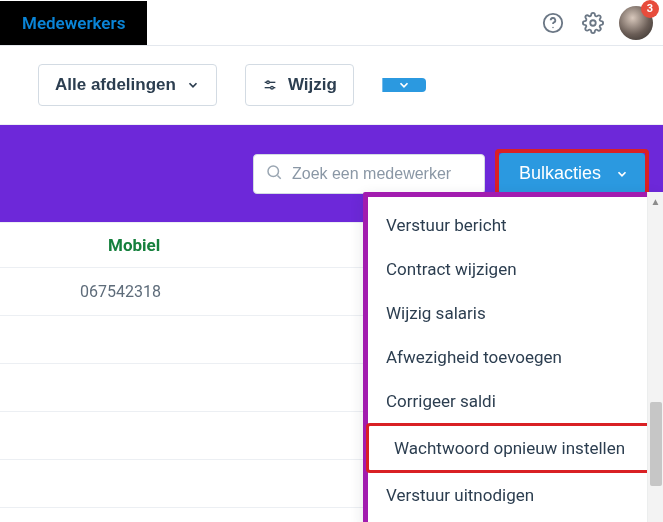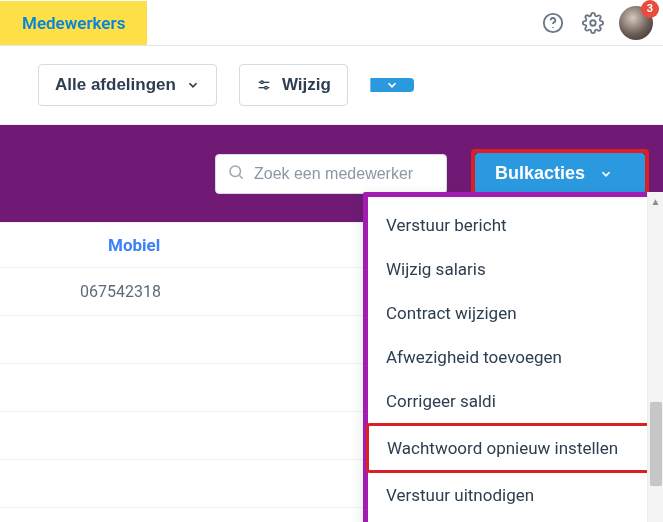--- a/index.html
+++ b/index.html
@@ -21,21 +21,21 @@
     border-bottom: 1px solid #e4e8ee;
   }
   .tab {
     padding: 12px 22px;
     font-weight: 600;
     font-size: 17px;
     cursor: pointer;
     color: #2c3e50;
   }
   .tab.active {
-    background: #fde047;
+    background: #000000;
     color: #0a84d6;
   }
   .top-spacer { flex: 1; }
   .top-icon {
     width: 32px; height: 32px;
     display: flex; align-items: center; justify-content: center;
     color: #6b7785;
     cursor: pointer;
     margin: 0 4px;
   }
@@ -57,21 +57,21 @@
     font-weight: 700;
     border-radius: 9px;
     display: flex; align-items: center; justify-content: center;
     padding: 0 4px;
   }
   
   .toolbar {
     display: flex;
     align-items: center;
     padding: 18px 13px 18px 38px;
-    gap: 22px;
+    gap: 28px;
   }
   .btn {
     display: inline-flex;
     align-items: center;
     gap: 10px;
     border: 1px solid #d3dbe3;
     background: #fff;
     border-radius: 4px;
     padding: 10px 16px;
     font-size: 17px;
@@ -106,28 +106,28 @@
     border: none;
     border-left: 1px solid rgba(255,255,255,0.35);
     border-radius: 0 4px 4px 0;
     display: flex;
     align-items: center;
     justify-content: center;
     cursor: pointer;
   }
   
   .content-bg {
-    background: #701a75;
+    background: #6d28d9;
     border-top: 1px solid #eceff3;
     border-bottom: 1px solid #eceff3;
     padding: 24px 14px 24px 0;
     display: flex;
     align-items: center;
     justify-content: flex-end;
-    gap: 24px;
+    gap: 10px;
   }
   .search-wrap {
     position: relative;
     width: 232px;
   }
   .search-icon {
     position: absolute;
     left: 12px; top: 50%; transform: translateY(-50%);
     color: #9aa6b2;
   }
@@ -139,43 +139,44 @@
     font-size: 16px;
     color: #2c3e50;
     background: #fff;
   }
   .search-input::placeholder { color: #8a97a5; }
   .bulk-btn {
     background: #2b99e0;
     color: #fff;
     border: none;
     border-radius: 4px;
-    padding: 10px 32px 10px 20px;
+    padding: 10px 16px 10px 20px;
     font-size: 18px;
-    font-weight: 700;
+    font-weight: 400;
     display: inline-flex;
     align-items: center;
     gap: 14px;
     cursor: pointer;
   }
   .highlight-red {
     border: 4px solid #d92024;
     border-radius: 4px;
+    padding-left: 7px;
   }
   .bulk-highlight { padding: 0; display: inline-flex; }
   
   .table-header {
     display: flex;
     border-bottom: 1px solid #eceff3;
   }
   .th {
     padding: 12px 0;
     font-weight: 700;
     font-size: 17px;
-    color: #3b82f6;
+    color: #15803d;
   }
   .col-mobiel { padding-left: 108px; }
   .table-body .tr {
     border-bottom: 1px solid #eceff3;
     height: 48px;
     display: flex;
     align-items: center;
   }
   .td { padding: 0 16px; font-size: 16px; color: #5e6c7a; }
   .td-mobiel { padding-left: 80px; }
@@ -315,22 +316,22 @@
   <div class="tr">
       <div class="td td-mobiel"></div>
     </div>
   <div class="tr">
       <div class="td td-mobiel"></div>
     </div>
 </div>
 
 <div class="dropdown">
   <div class="dropdown-item">Verstuur bericht</div>
+  <div class="dropdown-item">Contract wijzigen</div>
   <div class="dropdown-item">Wijzig salaris</div>
-  <div class="dropdown-item">Contract wijzigen</div>
   <div class="dropdown-item">Afwezigheid toevoegen</div>
   <div class="dropdown-item">Corrigeer saldi</div>
   <span class="highlight-red">
     <div class="dropdown-item">Wachtwoord opnieuw instellen</div>
   </span>
   <div class="dropdown-item">Verstuur uitnodigen</div>
 </div>
 
 <div class="scrollbar-track">
   <div class="scrollbar-arrow">▲</div>

